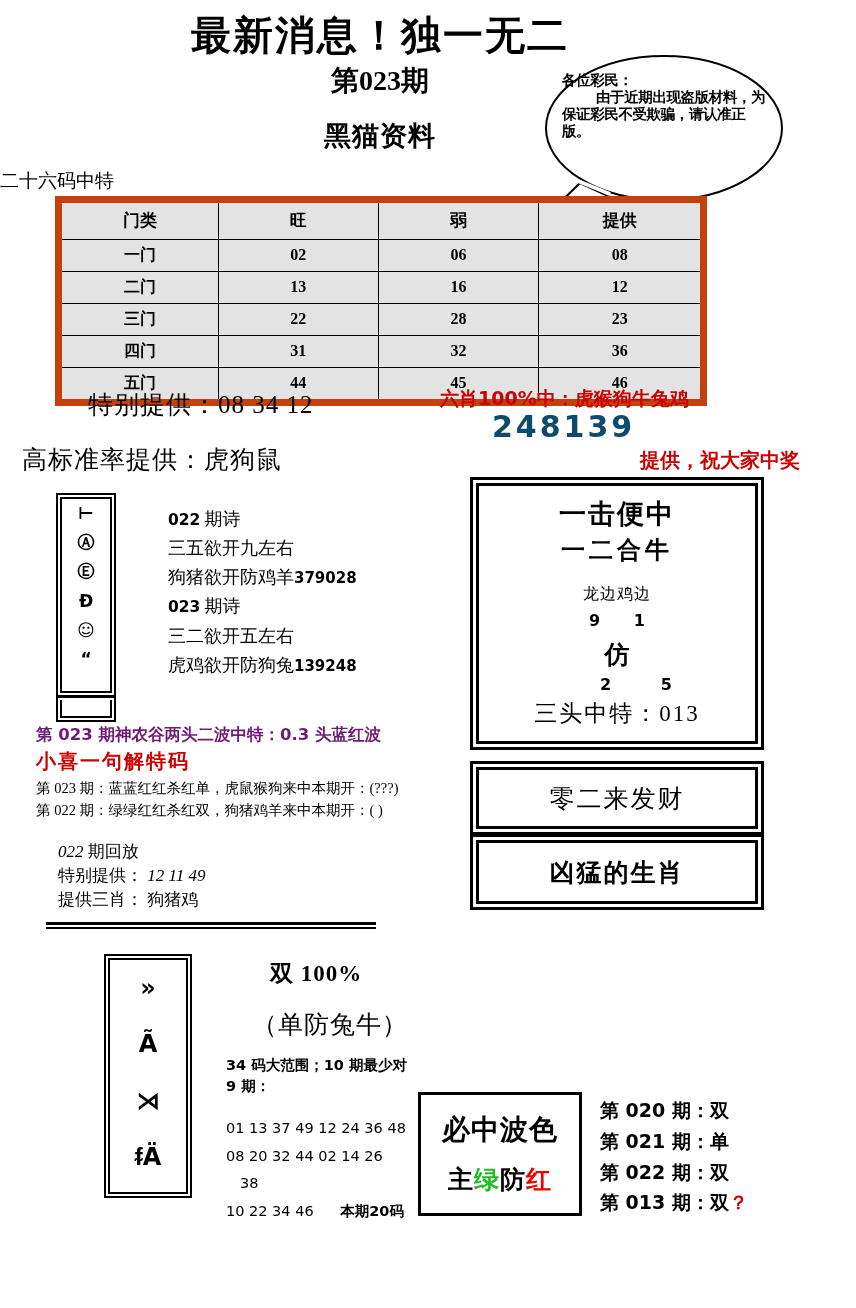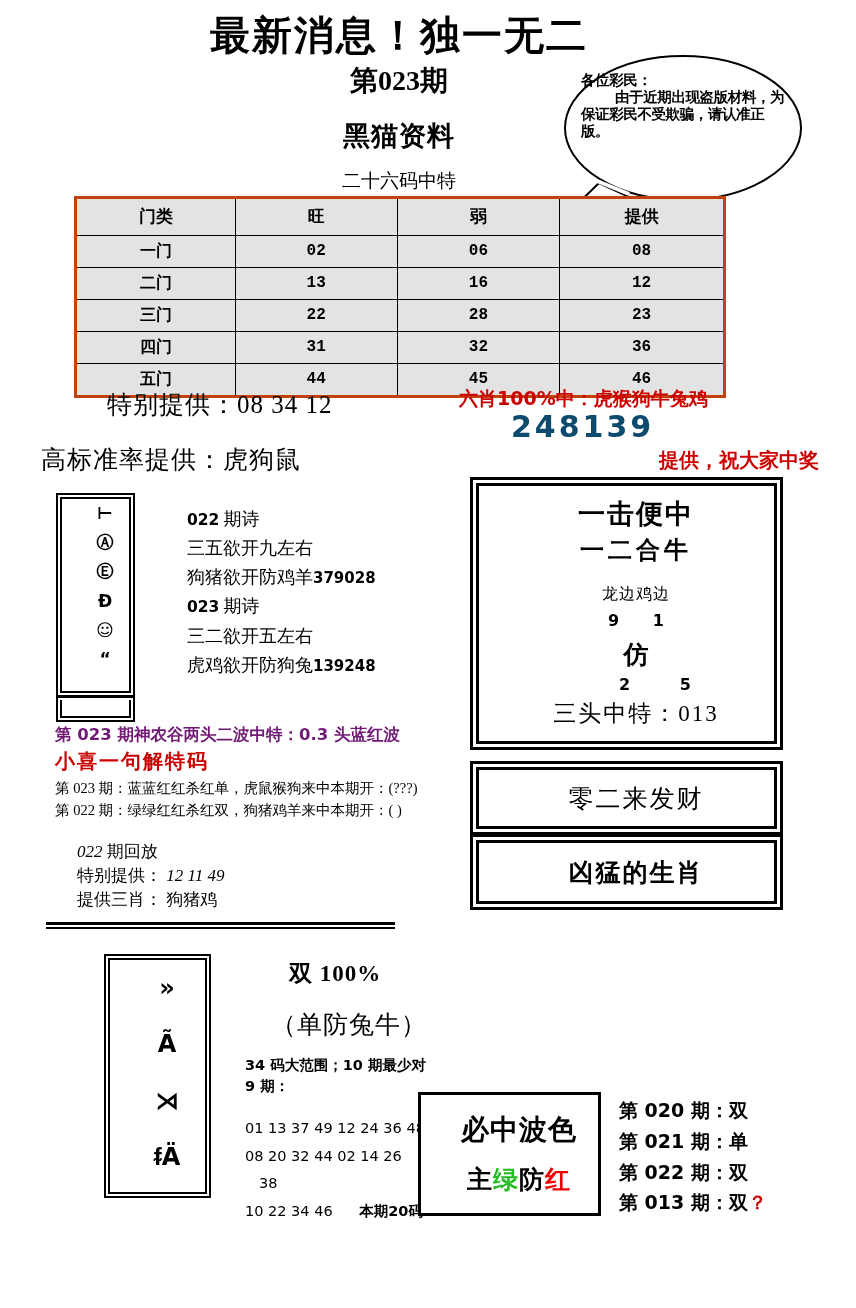--- a/index.html
+++ b/index.html
@@ -11,21 +11,21 @@
     font-family: "Liberation Serif", "DejaVu Serif", serif;
     color: #000000;
   }
   #page {
     position: relative;
     width: 856px;
     height: 1308px;
     overflow: hidden;
     background: #ffffff;
   }
-  .abs { position: absolute; padding-left: 19px; }
+  .abs { position: absolute; }
 
   
   .main-title {
     left: 0; top: 8px; width: 760px;
     text-align: center;
     font-size: 40px;
     font-weight: bold;
     letter-spacing: 2px;
     font-family: "Liberation Serif", "DejaVu Serif", serif;
   }
@@ -37,21 +37,20 @@
   }
   .brand-title {
     left: 0; top: 118px; width: 760px;
     text-align: center;
     font-size: 27px;
     font-weight: bold;
     letter-spacing: 1px;
   }
   .sub-title {
     left: 0; top: 168px; width: 760px;
-    text-align: center;
     font-size: 19px;
   }
 
   
   .bubble-wrap { left: 530px; top: 50px; width: 260px; height: 170px; }
   .bubble-wrap svg { display: block; }
   .bubble-text {
     left: 562px; top: 72px; width: 210px;
     font-size: 14.5px;
     line-height: 1.18;
@@ -60,22 +59,21 @@
     letter-spacing: -0.4px;
   }
   .bubble-text .indent { text-indent: 34px; display: block; }
 
   
   .tbl-wrap { left: 55px; top: 196px; width: 652px; }
   table.main-tbl {
     border-collapse: collapse;
     width: 652px;
     background: #e3e3e3;
-    border: 3px solid #c2410c;
-    font-family: Liberation Mono, monospace;
+    border: 7px solid #c2410c;
   }
   table.main-tbl td {
     border: 1px solid #000;
     text-align: center;
     font-size: 16px;
     font-weight: bold;
     padding: 4px 0 5px 0;
     height: 22px;
   }
   table.main-tbl tr.hdr td { font-size: 17px; padding: 6px 0 7px 0; }

